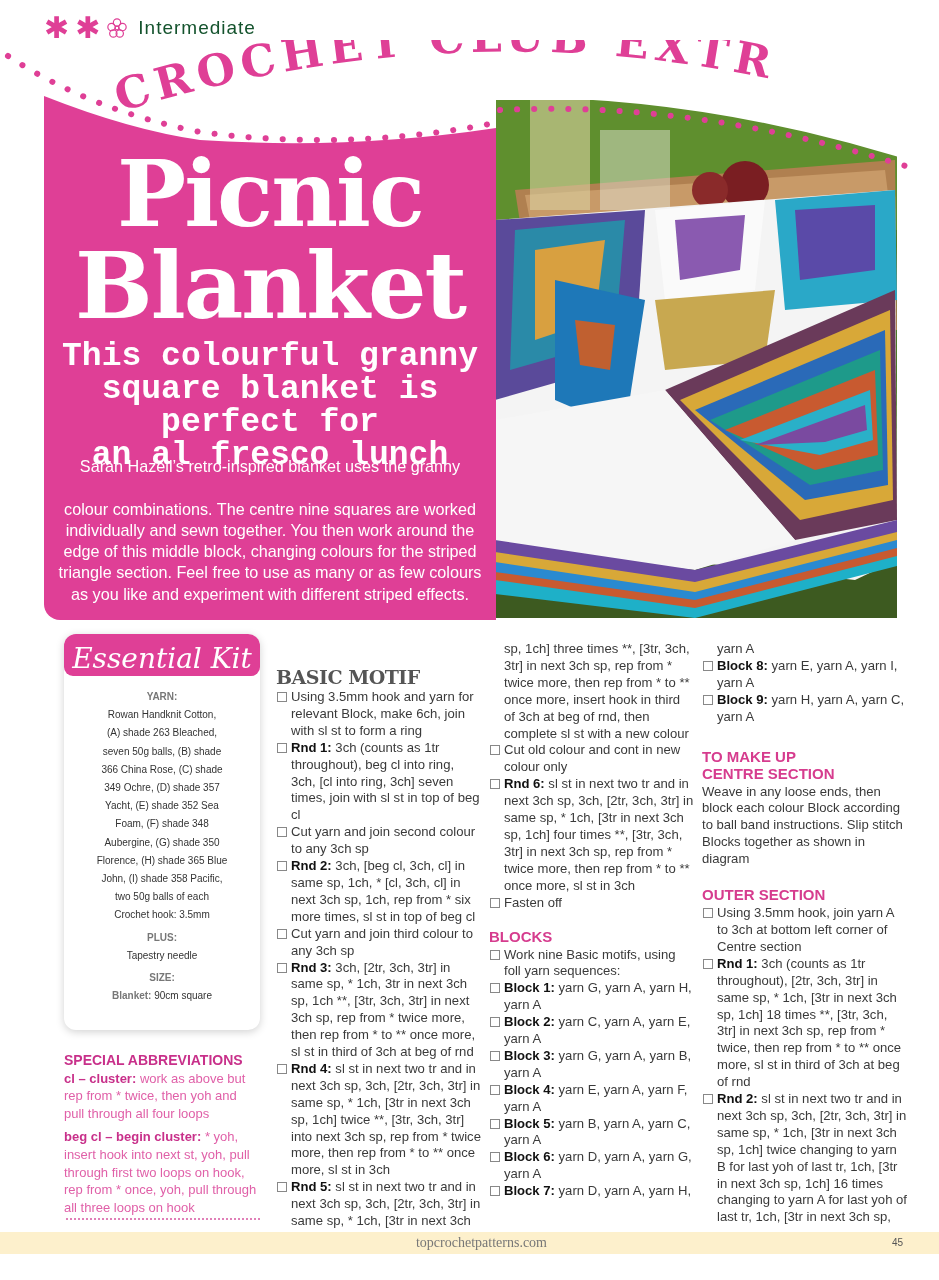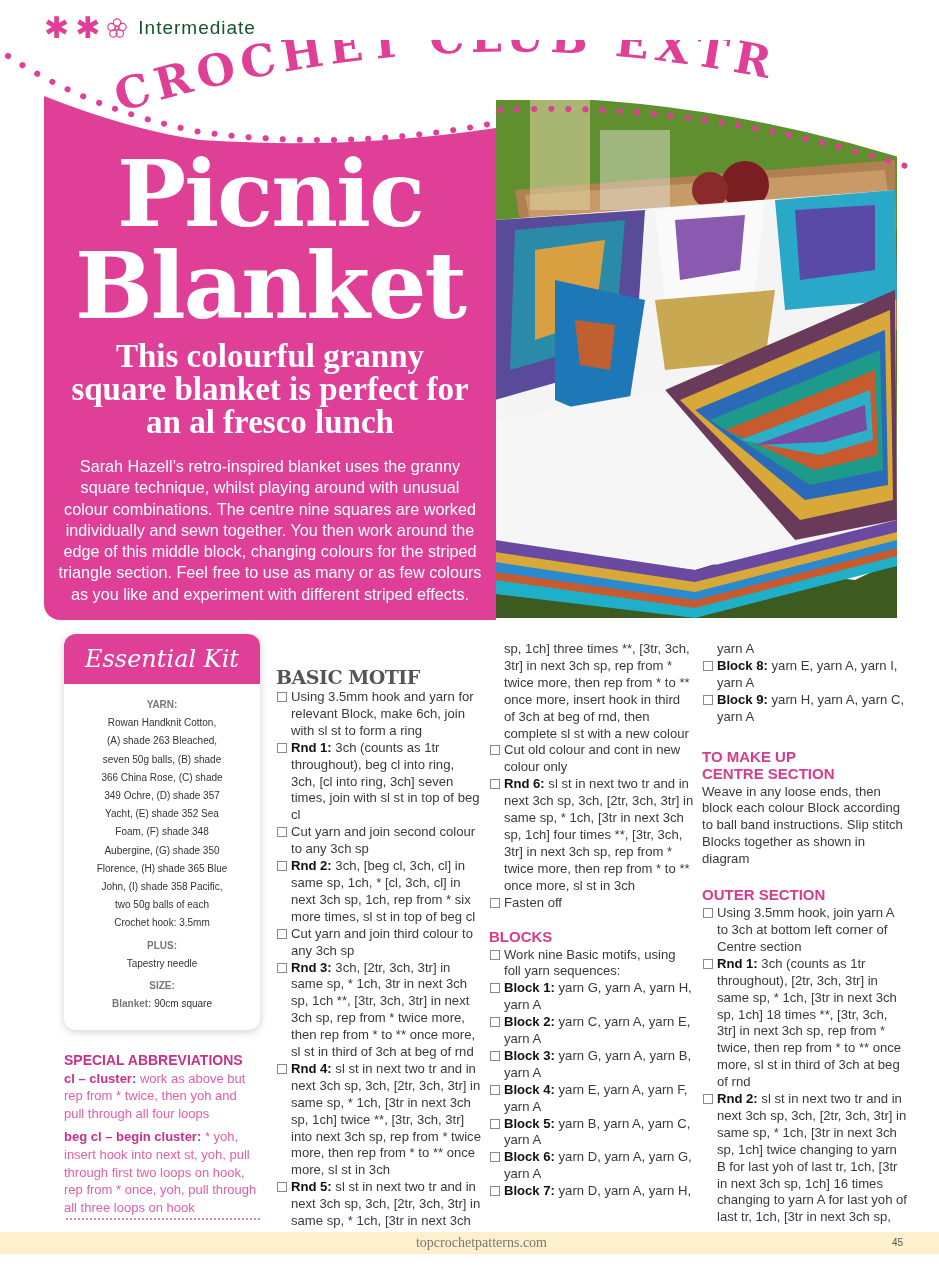--- a/index.html
+++ b/index.html
@@ -16,29 +16,29 @@
   .banner-svg { position: absolute; left: 0; top: 40px; width: 939px; height: 150px; }
 
   
   .photo { position: absolute; left: 495px; top: 100px; width: 402px; height: 518px; overflow: hidden; }
 
   
   .hero-panel { position: absolute; left: 44px; top: 96px; width: 452px; height: 524px; background: #df3f96;
     border-radius: 0 0 0 16px; color: #fff; text-align: center; overflow: hidden; }
   .hero-title { position: absolute; left: 0; right: 0; top: 52px; font-family: "DejaVu Serif", "Liberation Serif", serif;
     font-weight: bold; font-size: 92px; line-height: 92px; letter-spacing: -2px; }
-  .hero-sub { position: absolute; left: 10px; right: 10px; top: 244px; font-family: Liberation Serif, serif;
+  .hero-sub { position: absolute; left: 10px; right: 10px; top: 244px; font-family: Liberation Mono, monospace;
     font-size: 33px; line-height: 33px; }
   .hero-intro { position: absolute; left: 12px; right: 12px; top: 360px; font-size: 16.2px; line-height: 21.3px; }
 
   
   .kit { position: absolute; left: 64px; top: 634px; width: 196px; height: 396px; background: #fff;
     border-radius: 12px; box-shadow: 0 2px 8px rgba(0,0,0,0.18); overflow: hidden; text-align: center; }
-  .kit-head { background: #df3f96; color: #fff; height: 50px; font-family: "DejaVu Serif", serif; font-style: italic;
-    font-size: 24px; line-height: 50px; }
+  .kit-head { background: #df3f96; color: #fff; height: 42px; font-family: "DejaVu Serif", serif; font-style: italic;
+    font-size: 28px; line-height: 50px; border-radius: 9px; }
   .kit-body { padding: 8px 6px 0; font-size: 10px; line-height: 18.2px; color: #333; }
   .kit-body .h { color: #777; font-weight: bold; margin-top: 4px; }
   .kit-body .b { color: #777; font-weight: bold; }
 
   
   .abbr { position: absolute; left: 64px; top: 1052px; width: 196px; font-size: 13px; line-height: 17.6px; color: #e060a8; }
   .abbr .t { color: #c8308a; font-weight: bold; font-size: 14px; }
   .abbr .k { color: #c8308a; font-weight: bold; }
   .abbr p { margin-bottom: 6px; }
   .dotline { position: absolute; left: 66px; top: 1218px; width: 194px; border-top: 2px dotted #e080b8; }
@@ -129,21 +129,21 @@
     <span>Picnic</span><br>
     <span>Blanket</span>
   </h1>
   <h2 class="hero-sub">
     <span>This colourful granny</span><br>
     <span>square blanket is perfect for</span><br>
     <span>an al fresco lunch</span>
   </h2>
   <p class="hero-intro">
     <span>Sarah Hazell’s retro-inspired blanket uses the granny</span><br>
-    <span>square technique, whilst playing around with unusual</span><br>
+    <br>
     <span>colour combinations. The centre nine squares are worked</span><br>
     <span>individually and sewn together. You then work around the</span><br>
     <span>edge of this middle block, changing colours for the striped</span><br>
     <span>triangle section. Feel free to use as many or as few colours</span><br>
     <span>as you like and experiment with different striped effects.</span>
   </p>
 </div>
 
 <svg class="banner-svg" viewBox="0 40 939 150">
   <defs>

